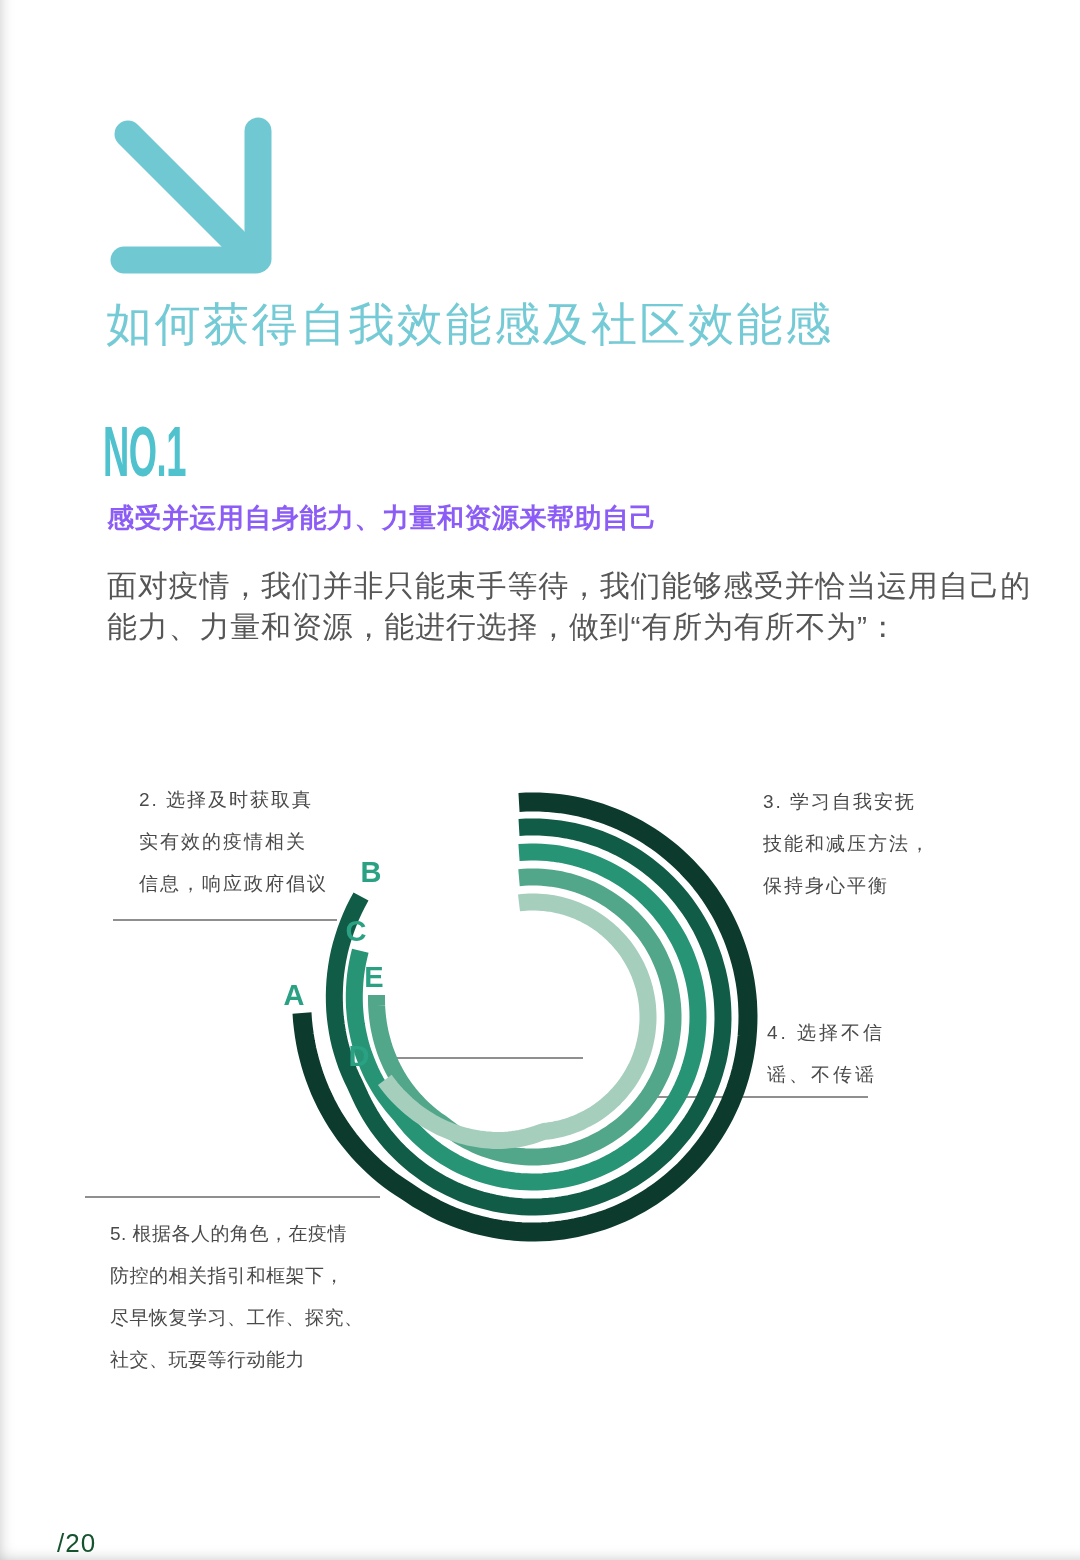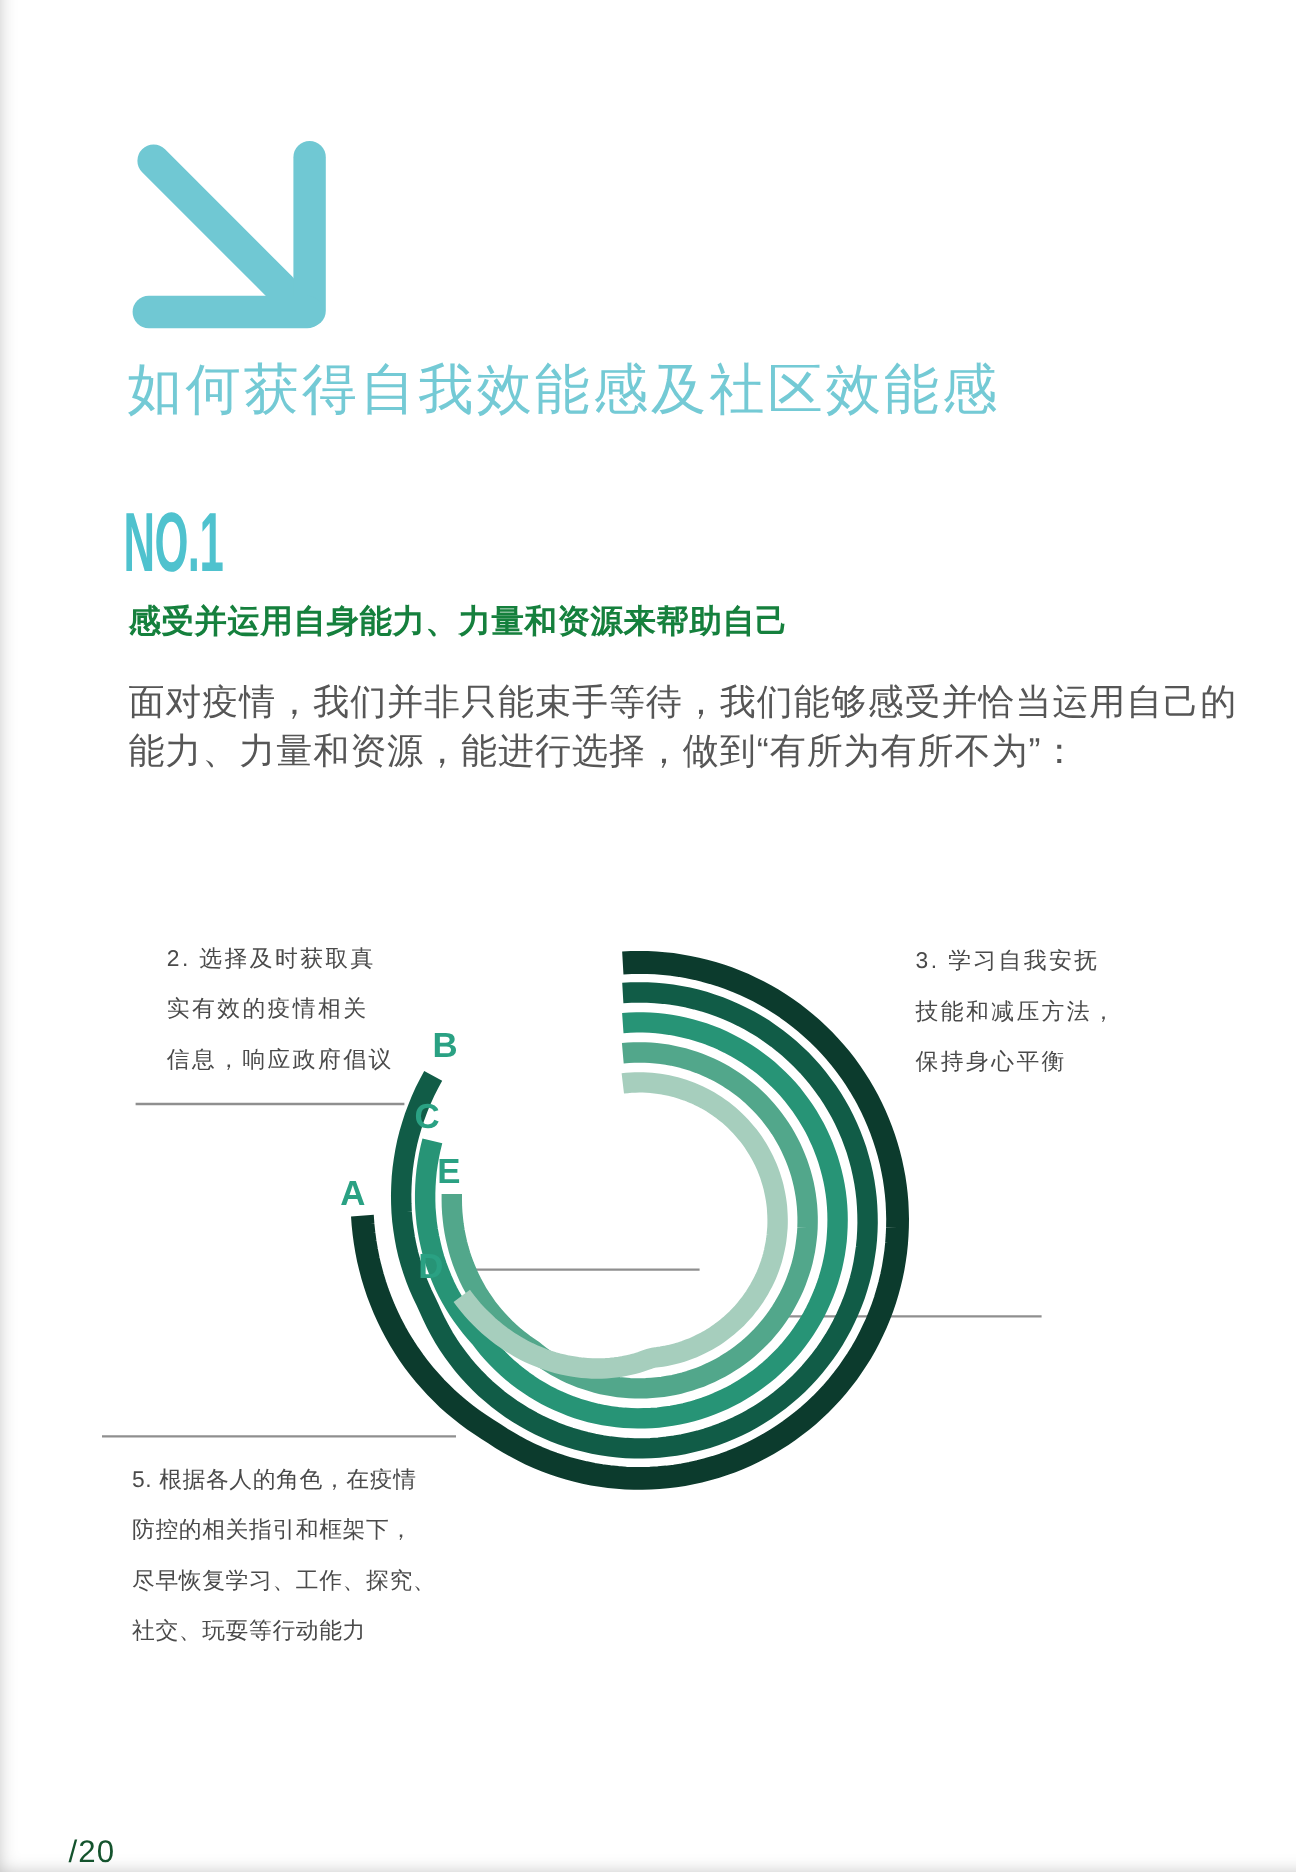--- a/index.html
+++ b/index.html
@@ -58,21 +58,21 @@
   <svg class="abs arrow-wrap" viewBox="0 0 300 300" aria-hidden="true" style="color: rgb(112, 200, 211);">
     <g stroke="currentColor" stroke-width="27" stroke-linecap="round" fill="none">
       <line x1="128" y1="134" x2="234" y2="240"></line>
       <line x1="258" y1="131" x2="258" y2="259"></line>
       <line x1="124" y1="260" x2="256" y2="260"></line>
     </g>
   </svg>
 
   <div class="abs page-title" style="color: rgb(116, 202, 213);">如何获得自我效能感及社区效能感</div>
   <div class="abs no1" style="color: rgb(79, 194, 206);">NO.1</div>
-  <div class="abs section-title" style="color: #15803d;">感受并运用自身能力、力量和资源来帮助自己</div>
+  <div class="abs section-title" style="color: #8b5cf6;">感受并运用自身能力、力量和资源来帮助自己</div>
   <div class="abs intro">面对疫情，我们并非只能束手等待，我们能够感受并恰当运用自己的
 能力、力量和资源，能进行选择，做到“有所为有所不为”：</div>
 
   <svg class="abs diagram-svg" id="diagram-svg" viewBox="0 0 1080 1560">
       <line x1="113" y1="920" x2="337" y2="920" stroke="#8f8f8f" stroke-width="2"></line>
       <line x1="390" y1="1058" x2="583" y2="1058" stroke="#8f8f8f" stroke-width="2"></line>
       <line x1="657" y1="1097" x2="868" y2="1097" stroke="#8f8f8f" stroke-width="2"></line>
       <line x1="85" y1="1197" x2="380" y2="1197" stroke="#8f8f8f" stroke-width="2"></line>
       <path d="M519.0 802.5 L525.9 802.1 L532.7 802.0 L539.6 802.1 L546.5 802.4 L553.3 803.0 L560.2 803.7 L567.0 804.7 L573.7 805.9 L580.5 807.3 L587.1 808.9 L593.8 810.8 L600.3 812.8 L606.8 815.1 L613.2 817.5 L619.6 820.2 L625.8 823.1 L632.0 826.1 L638.0 829.4 L643.9 832.8 L649.8 836.5 L655.5 840.3 L661.1 844.3 L666.5 848.5 L671.8 852.8 L677.0 857.4 L682.0 862.0 L686.9 866.9 L691.6 871.9 L696.2 877.0 L700.6 882.3 L704.8 887.7 L708.9 893.3 L712.7 899.0 L716.4 904.8 L719.9 910.7 L723.2 916.7 L726.3 922.9 L729.2 929.1 L731.9 935.4 L734.4 941.8 L736.7 948.3 L738.8 954.8 L740.7 961.4 L742.4 968.1 L743.8 974.8 L745.1 981.6 L746.1 988.4 L746.9 995.2 L747.5 1002.1 L747.8 1008.9 L748.0 1015.8 L747.9 1022.7 L747.6 1029.5 L747.1 1036.4 L746.4 1043.2 L745.4 1050.0 L744.3 1056.8 L742.9 1063.5 L741.3 1070.2 L739.5 1076.8 L737.5 1083.4 L735.3 1089.9 L732.8 1096.3 L730.2 1102.7 L727.3 1108.9 L724.3 1115.1 L721.1 1121.2 L717.7 1127.1 L714.0 1133.0 L710.2 1138.7 L706.3 1144.3 L702.1 1149.8 L697.8 1155.1 L693.3 1160.3 L688.6 1165.4 L683.8 1170.3 L678.8 1175.0 L673.7 1179.6 L668.4 1184.0 L663.0 1188.2 L657.5 1192.3 L651.8 1196.2 L646.0 1199.9 L640.1 1203.4 L634.1 1206.7 L628.0 1209.9 L621.8 1212.8 L615.5 1215.6 L609.1 1218.1 L602.6 1220.4 L596.1 1222.5 L589.5 1224.4 L582.8 1226.1 L576.1 1227.6 L569.4 1228.9 L562.6 1230.0 L555.7 1230.8 L548.9 1231.4 L542.0 1231.8 L535.2 1232.0 L528.3 1231.9 L521.4 1231.7 L514.6 1231.2 L507.7 1230.5 L500.9 1229.6 L494.1 1228.5 L487.4 1227.1 L480.7 1225.5 L474.1 1223.8 L467.5 1221.8 L461.0 1219.6 L454.5 1217.2 L448.2 1214.6 L441.9 1211.8 L435.7 1208.7 L429.7 1205.5 L423.7 1202.1 L417.8 1198.6 L412.1 1194.8 L406.3 1191.1 L400.5 1187.3 L394.8 1183.4 L389.2 1179.3 L383.7 1175.0 L378.3 1170.5 L373.1 1165.9 L368.1 1161.0 L363.1 1156.0 L358.4 1150.8 L353.8 1145.5 L349.3 1140.0 L345.0 1134.3 L340.9 1128.5 L337.0 1122.6 L333.2 1116.5 L329.7 1110.3 L326.3 1103.9 L323.2 1097.5 L320.2 1090.9 L317.5 1084.2 L314.9 1077.4 L312.6 1070.5 L310.5 1063.6 L308.6 1056.5 L306.9 1049.4 L305.5 1042.2 L304.3 1035.0 L303.3 1027.7 L302.5 1020.3 L302.0 1013.0" fill="none" stroke="#0c3b2d" stroke-width="19" stroke-linecap="butt"></path>
       <path d="M519.0 827.5 L525.8 827.1 L532.7 827.0 L539.5 827.1 L546.3 827.5 L553.1 828.1 L559.9 828.9 L566.7 830.0 L573.4 831.3 L580.0 832.9 L586.6 834.7 L593.1 836.8 L599.6 839.0 L605.9 841.6 L612.2 844.3 L618.4 847.3 L624.4 850.4 L630.3 853.8 L636.2 857.4 L641.8 861.3 L647.4 865.3 L652.7 869.5 L658.0 873.9 L663.0 878.5 L667.9 883.2 L672.7 888.2 L677.2 893.3 L681.6 898.6 L685.7 904.0 L689.7 909.5 L693.5 915.2 L697.0 921.1 L700.4 927.0 L703.5 933.1 L706.4 939.3 L709.1 945.6 L711.5 952.0 L713.8 958.4 L715.7 965.0 L717.5 971.6 L719.0 978.3 L720.3 985.0 L721.3 991.7 L722.1 998.5 L722.6 1005.3 L722.9 1012.2 L723.0 1019.0 L722.8 1025.8 L722.4 1032.7 L721.7 1039.5 L720.7 1046.2 L719.6 1053.0 L718.2 1059.7 L716.5 1066.3 L714.6 1072.9 L712.5 1079.4 L710.1 1085.8 L707.5 1092.1 L704.7 1098.3 L701.7 1104.4 L698.4 1110.5 L695.0 1116.3 L691.3 1122.1 L687.4 1127.7 L683.3 1133.2 L679.0 1138.5 L674.6 1143.7 L669.9 1148.7 L665.1 1153.6 L660.1 1158.2 L654.9 1162.7 L649.6 1167.0 L644.1 1171.1 L638.5 1175.0 L632.8 1178.7 L626.9 1182.2 L620.9 1185.5 L614.8 1188.5 L608.5 1191.3 L602.2 1193.9 L595.8 1196.3 L589.3 1198.5 L582.8 1200.4 L576.1 1202.0 L569.4 1203.5 L562.7 1204.7 L555.9 1205.6 L549.1 1206.3 L542.3 1206.8 L535.5 1207.0 L528.7 1207.0 L521.8 1206.7 L515.0 1206.1 L508.2 1205.4 L501.5 1204.4 L494.7 1203.1 L488.1 1201.6 L481.5 1199.9 L474.9 1197.9 L468.4 1195.7 L462.1 1193.3 L455.8 1190.6 L449.6 1187.7 L443.5 1184.6 L437.5 1181.3 L431.7 1177.7 L425.9 1174.0 L420.4 1170.0 L414.9 1165.9 L409.7 1161.5 L404.5 1157.0 L399.6 1152.3 L394.8 1147.4 L390.2 1142.3 L385.8 1137.1 L381.6 1131.7 L377.5 1126.2 L373.7 1120.6 L370.1 1114.8 L366.7 1108.8 L363.5 1102.8 L360.5 1096.6 L357.7 1090.4 L354.8 1084.2 L351.8 1078.0 L349.0 1071.6 L346.5 1065.2 L344.2 1058.6 L342.1 1051.9 L340.2 1045.1 L338.6 1038.2 L337.3 1031.3 L336.2 1024.2 L335.3 1017.2 L334.7 1010.0 L334.4 1002.8 L334.3 995.6 L334.5 988.4 L334.9 981.1 L335.6 973.9 L336.6 966.6 L337.8 959.4 L339.3 952.2 L341.1 945.0 L343.2 937.9 L345.5 930.8 L348.1 923.8 L350.9 916.8 L354.0 910.0 L357.4 903.2 L361.0 896.5" fill="none" stroke="#115c47" stroke-width="17" stroke-linecap="butt"></path>
@@ -85,20 +85,22 @@
       <text x="374" y="977" text-anchor="middle" dominant-baseline="central" fill="#2aa183" font-size="29" font-weight="bold" font-family="&quot;Liberation Sans&quot;,&quot;DejaVu Sans&quot;,sans-serif">E</text>
       <text x="359" y="1056" text-anchor="middle" dominant-baseline="central" fill="#2aa183" font-size="29" font-weight="bold" font-family="&quot;Liberation Sans&quot;,&quot;DejaVu Sans&quot;,sans-serif">D</text>
     </svg>
 
   <div class="abs dtext item2">2. 选择及时获取真
 实有效的疫情相关
 信息，响应政府倡议</div>
   <div class="abs dtext item3">3. 学习自我安抚
 技能和减压方法，
 保持身心平衡</div>
+  <div class="abs dtext item4">4. 选择不信
+谣、不传谣</div>
   <div class="abs dtext item5">5. 根据各人的角色，在疫情
 防控的相关指引和框架下，
 尽早恢复学习、工作、探究、
 社交、玩耍等行动能力</div>
 
   <div class="abs pagenum">/20</div>
 
 </div>
 
 </body></html>

